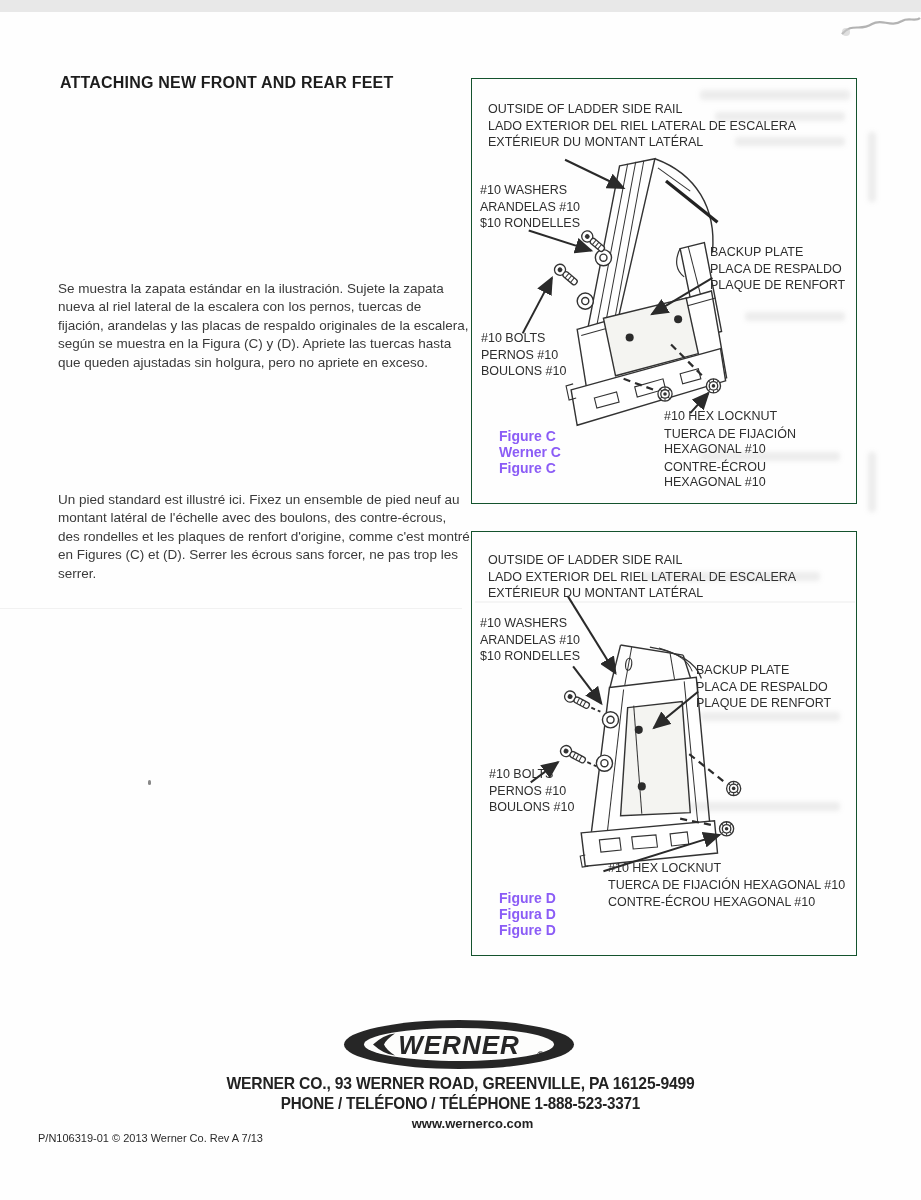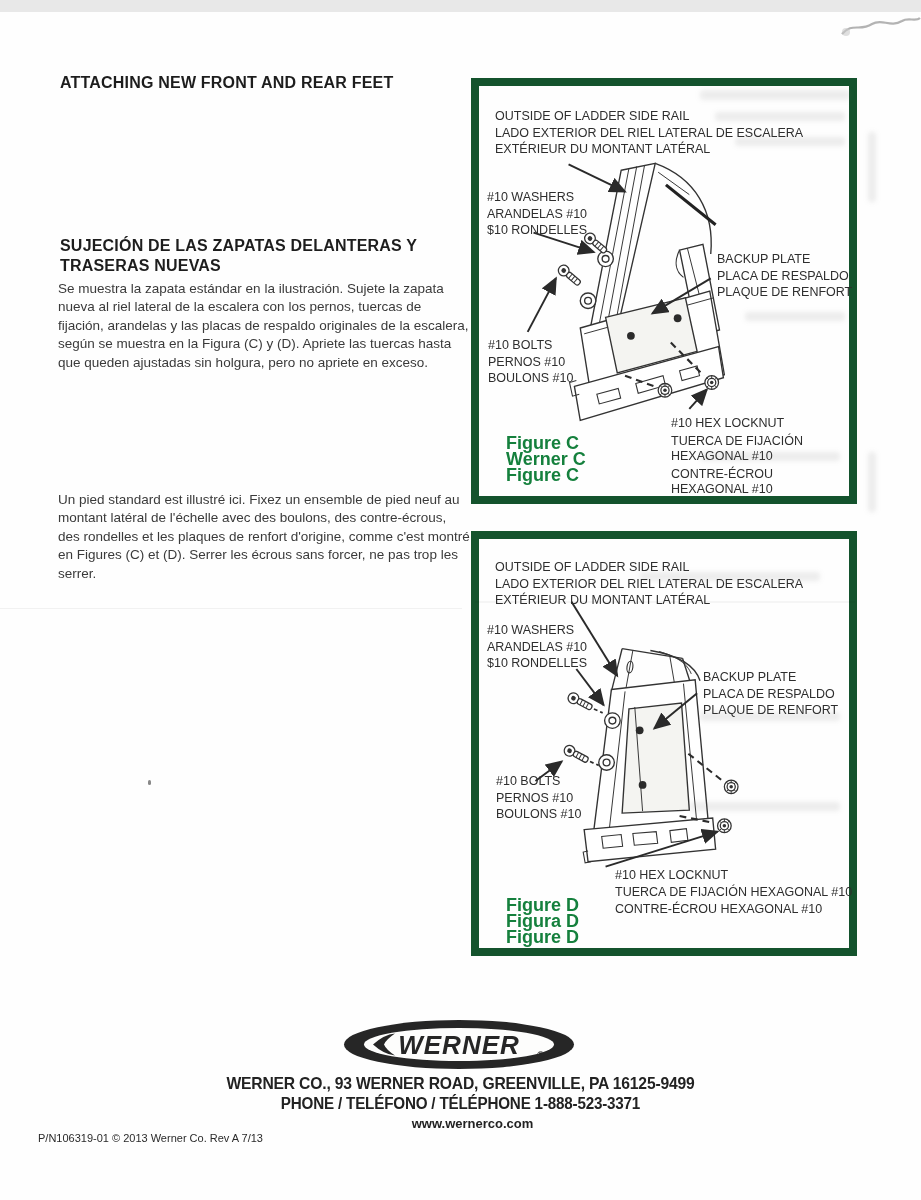--- a/index.html
+++ b/index.html
@@ -11,31 +11,31 @@
   
   .sec-heading{
     position:absolute;font-weight:bold;font-size:16px;line-height:19.5px;
     color:#1d1d1d;letter-spacing:.2px;width:402px;
   }
   .sec-body{
     position:absolute;font-size:13.5px;line-height:18.4px;color:#3a3a3a;width:412px;
   }
   
   .fig-box{
-    position:absolute;width:386px;border:8px solid #14532d;background:transparent;
+    position:absolute;width:386px;border:1px solid #14532d;background:transparent;
     box-sizing:border-box;
     text-decoration:underline;
   }
   .fig-svg{position:absolute;left:0;top:0;width:100%;height:100%;}
   .fig-label{
     position:absolute;font-size:12.5px;line-height:16.5px;color:#2e2e2e;white-space:nowrap;
   }
   .fig-label.wrap{white-space:normal;}
   .fig-caption{
-    position:absolute;font-weight:bold;font-size:18px;line-height:16px;color:#15803d;
+    position:absolute;font-weight:bold;font-size:14px;line-height:16px;color:#8b5cf6;
   }
   .lh17 .lkline{line-height:17px;}
   
   .footer-line{position:absolute;left:0;width:921px;text-align:center;font-weight:bold;color:#222;}
   #addr{top:1062px;font-size:16.5px;letter-spacing:-.2px;transform:scaleX(.95);}
   #phone{top:1083px;font-size:16px;letter-spacing:-.2px;transform:scaleX(.95);}
   #site{top:1104px;font-size:13px;padding-left:12px;}
   #partline{position:absolute;left:38px;top:1120px;font-size:11px;font-weight:normal;color:#2a2a2a;}
   #logo{position:absolute;left:341px;top:1006px;}
   
@@ -44,21 +44,20 @@
   #ink-dot{position:absolute;left:148px;top:768px;width:3px;height:5px;border-radius:2px;background:rgba(40,40,40,.55);}
   #squiggle{position:absolute;left:838px;top:0px;}
 </style>
 </head>
 <body>
 
 <div id="page">
 
   <div class="sec-heading" style="left:60px;top:61px;">ATTACHING NEW FRONT AND REAR FEET</div>
 
-  <div class="sec-heading" style="left:60px;top:224px;">SUJECIÓN DE LAS ZAPATAS DELANTERAS Y TRASERAS NUEVAS</div>
   <div class="sec-body" style="left:58px;top:268px;">Se muestra la zapata estándar en la ilustración.  Sujete la zapata nueva al riel lateral de la escalera con los pernos, tuercas de fijación, arandelas y las placas de respaldo originales de la escalera, según se muestra en la Figura (C) y (D).  Apriete las tuercas hasta que queden ajustadas sin holgura, pero no apriete en exceso.</div>
 
   <div class="sec-body" style="left:58px;top:479px;">Un pied standard est illustré ici.  Fixez un ensemble de pied neuf au montant latéral de l'échelle avec des boulons, des contre-écrous, des rondelles et les plaques de renfort d'origine, comme c'est montré en Figures (C) et (D).  Serrer les écrous sans forcer, ne pas trop les serrer.</div>
 
   <div class="fig-box" style="left:471px;top:66px;height:426px;">
     <svg class="fig-svg" viewBox="0 0 380 420">
       <defs>
         <marker id="ahC" markerWidth="10" markerHeight="8" refX="8" refY="4" orient="auto">
           <path d="M0,0 L9,4 L0,8 Z" fill="#2a2a2a"></path>
         </marker>

